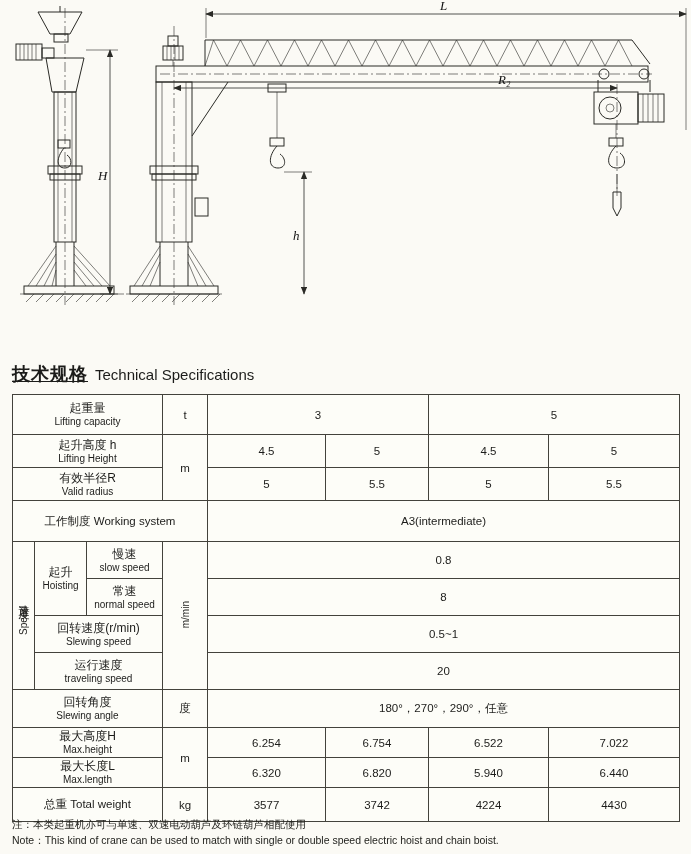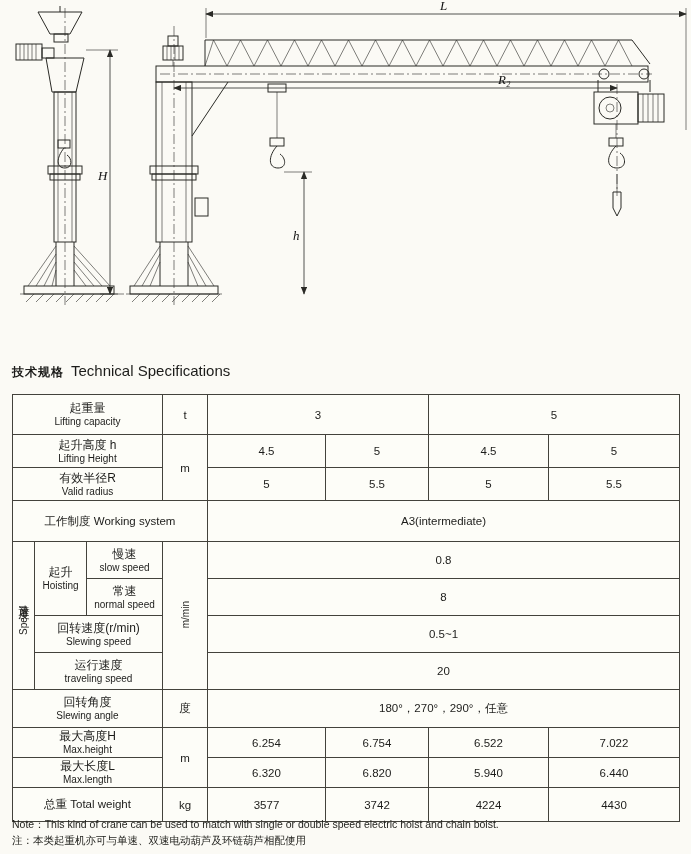--- a/index.html
+++ b/index.html
@@ -14,21 +14,21 @@
   
   .drawing { position:absolute; top:0; left:0; width:691px; height:340px; }
   .ln   { stroke:#2a2a26; stroke-width:1; fill:none; }
   .thin { stroke:#2a2a26; stroke-width:0.6; fill:none; }
   .dim  { stroke:#2a2a26; stroke-width:0.8; fill:none; }
   .cl   { stroke:#2a2a26; stroke-width:0.6; fill:none; stroke-dasharray:10 3 2 3; }
   svg text { font-family:"Liberation Serif","DejaVu Serif",serif; font-size:13px; font-style:italic; fill:#111; }
 
   
   .section-title { position:absolute; top:362px; left:12px; white-space:nowrap; }
-  .t-zh { font-weight:bold; font-size:12px; letter-spacing:1px; }
+  .t-zh { font-weight:bold; font-size:18px; letter-spacing:1px;text-decoration:underline; }
   .t-en { font-size:15px; margin-left:7px; }
 
   
   table.spec { position:absolute; top:394px; left:12px; width:667px;
                border-collapse:collapse; table-layout:fixed; }
   .spec td { border:1px solid #43423c; text-align:center; vertical-align:middle;
              font-size:11.5px; padding:1px 2px; background:#fdfdf8; }
   .spec { border:1.5px solid #43423c; }
   .lbl .zh { font-size:12px; line-height:1.25; }
   .lbl .en { font-size:10px; line-height:1.2; }
@@ -282,17 +282,17 @@
         <td class="unit">kg</td>
         <td class="val">3577</td>
         <td class="val">3742</td>
         <td class="val">4224</td>
         <td class="val">4430</td>
       </tr>
     </tbody>
   </table>
 
   <div class="notes">
+    <div>注：本类起重机亦可与单速、双速电动葫芦及环链葫芦相配使用</div>
     <div>Note：This kind of crane can be used to match with single or double speed electric hoist and chain boist.</div>
-    <div>注：本类起重机亦可与单速、双速电动葫芦及环链葫芦相配使用</div>
   </div>
 
 </div>
 
 </body></html>

